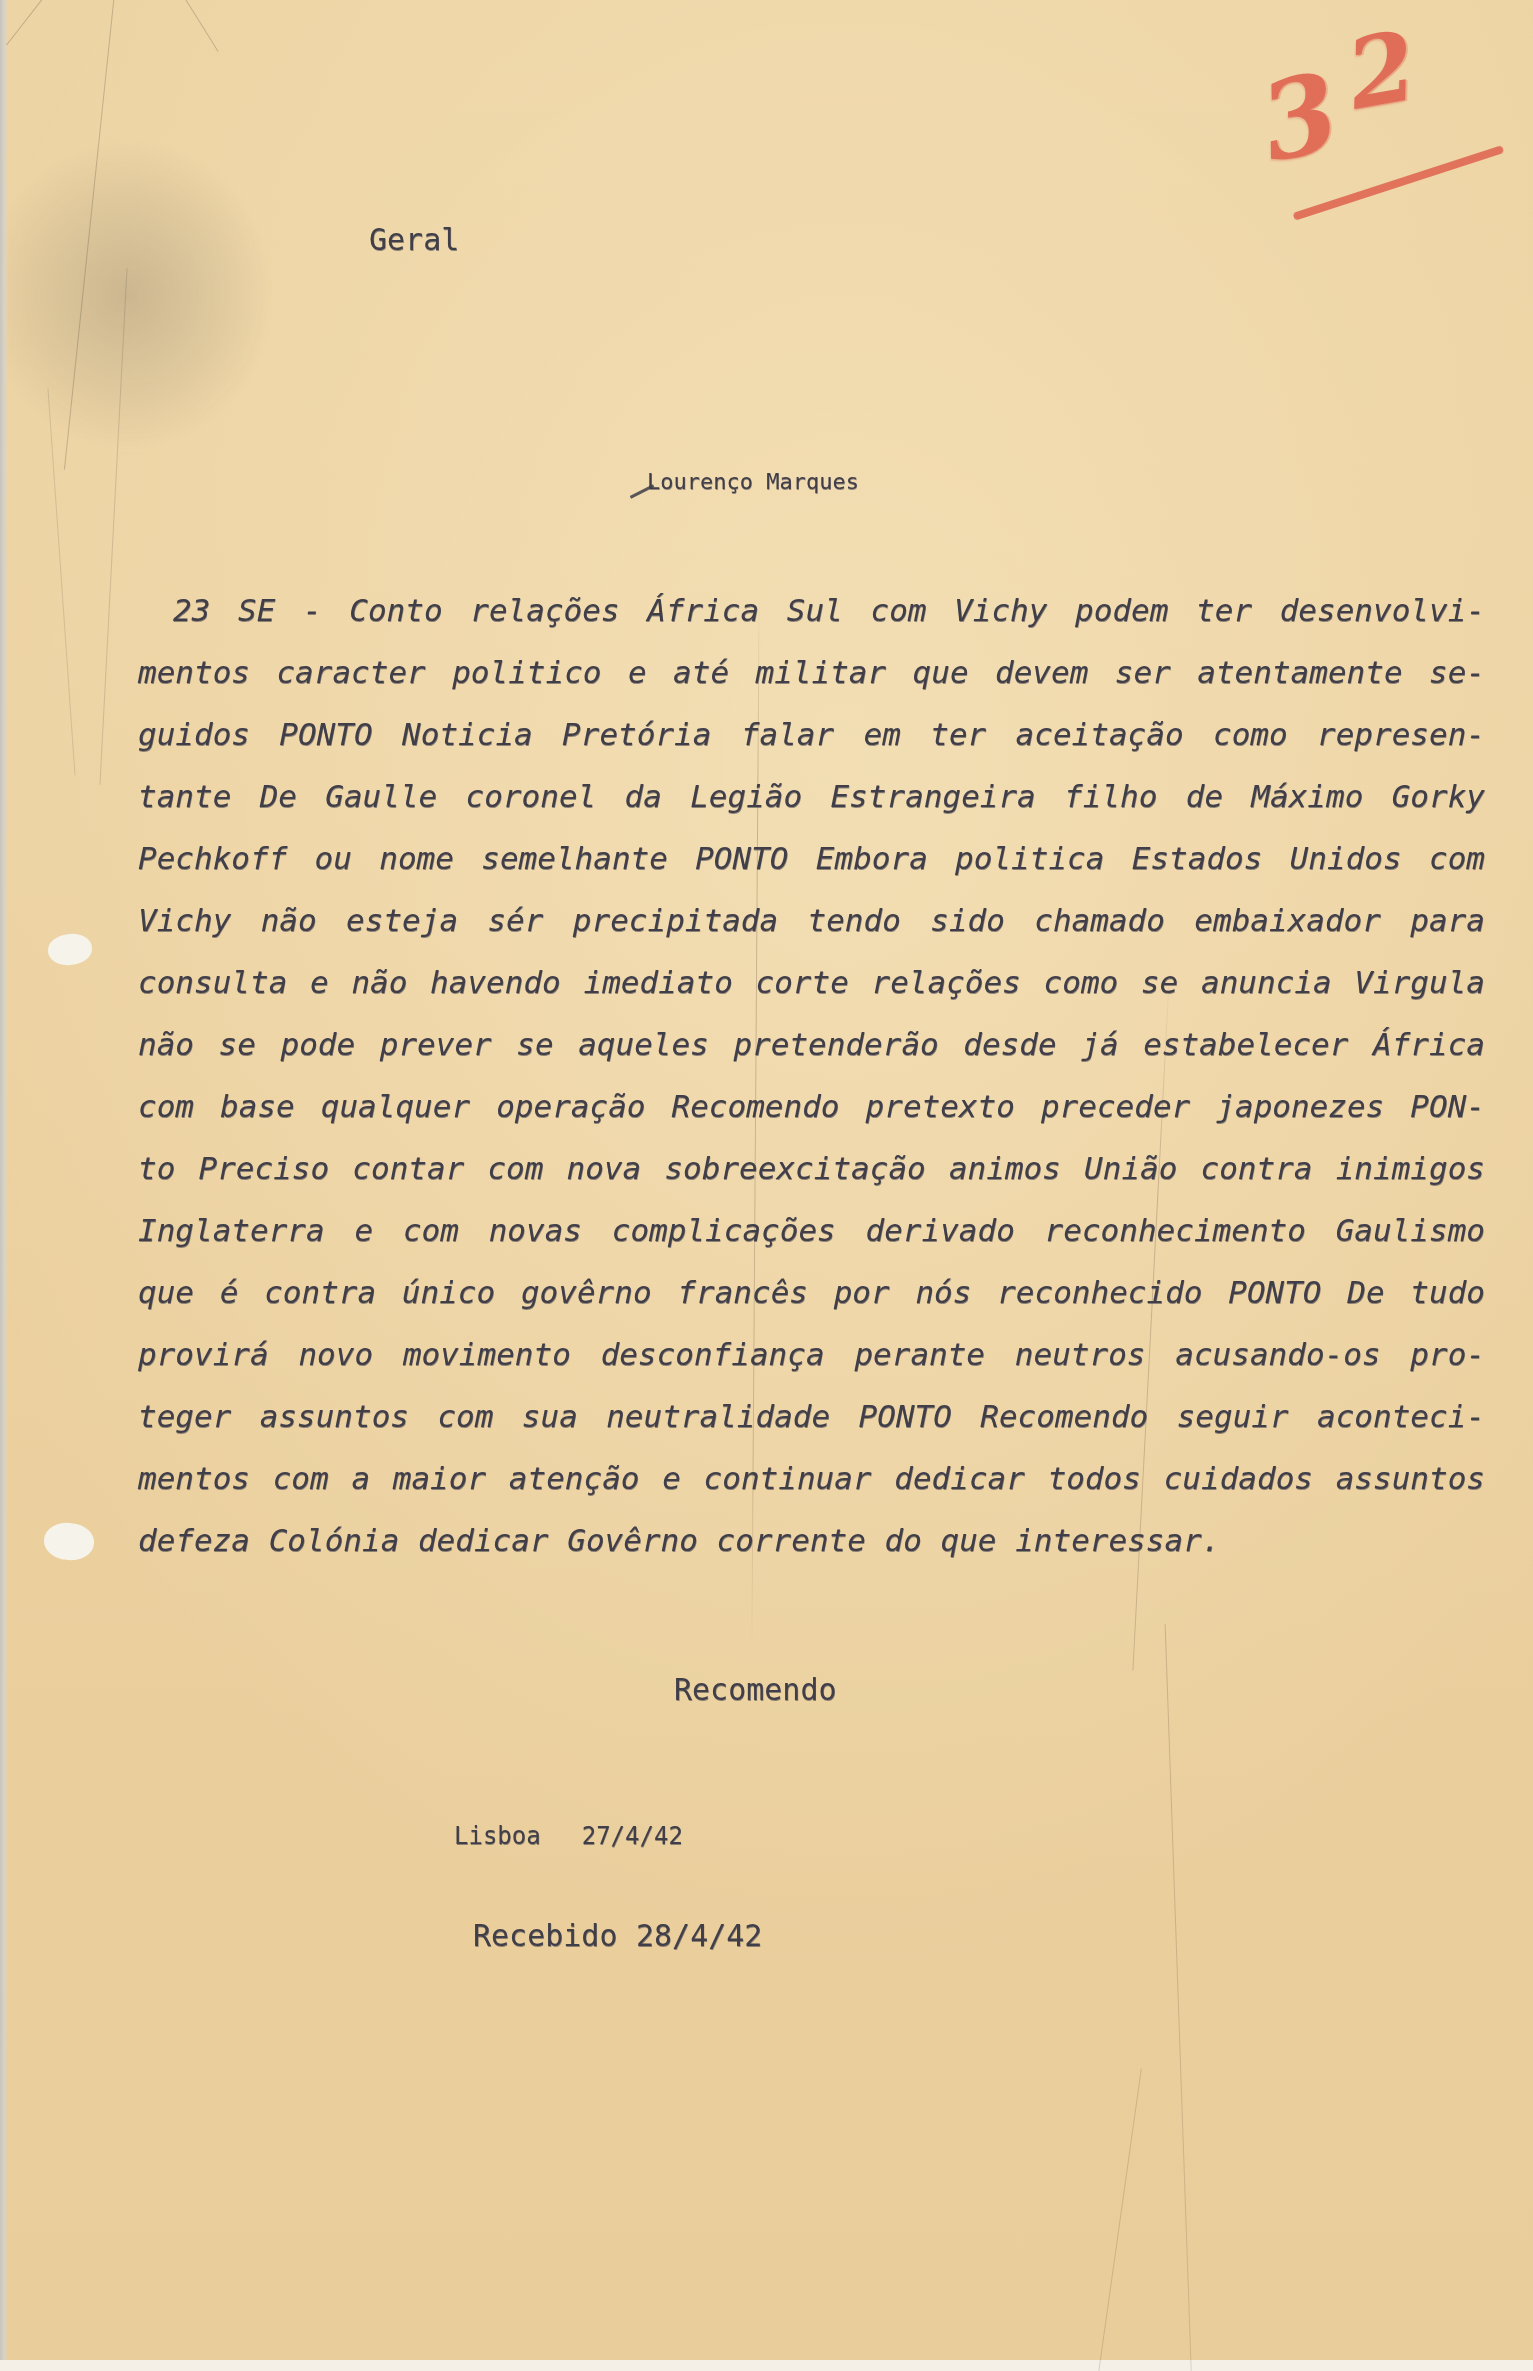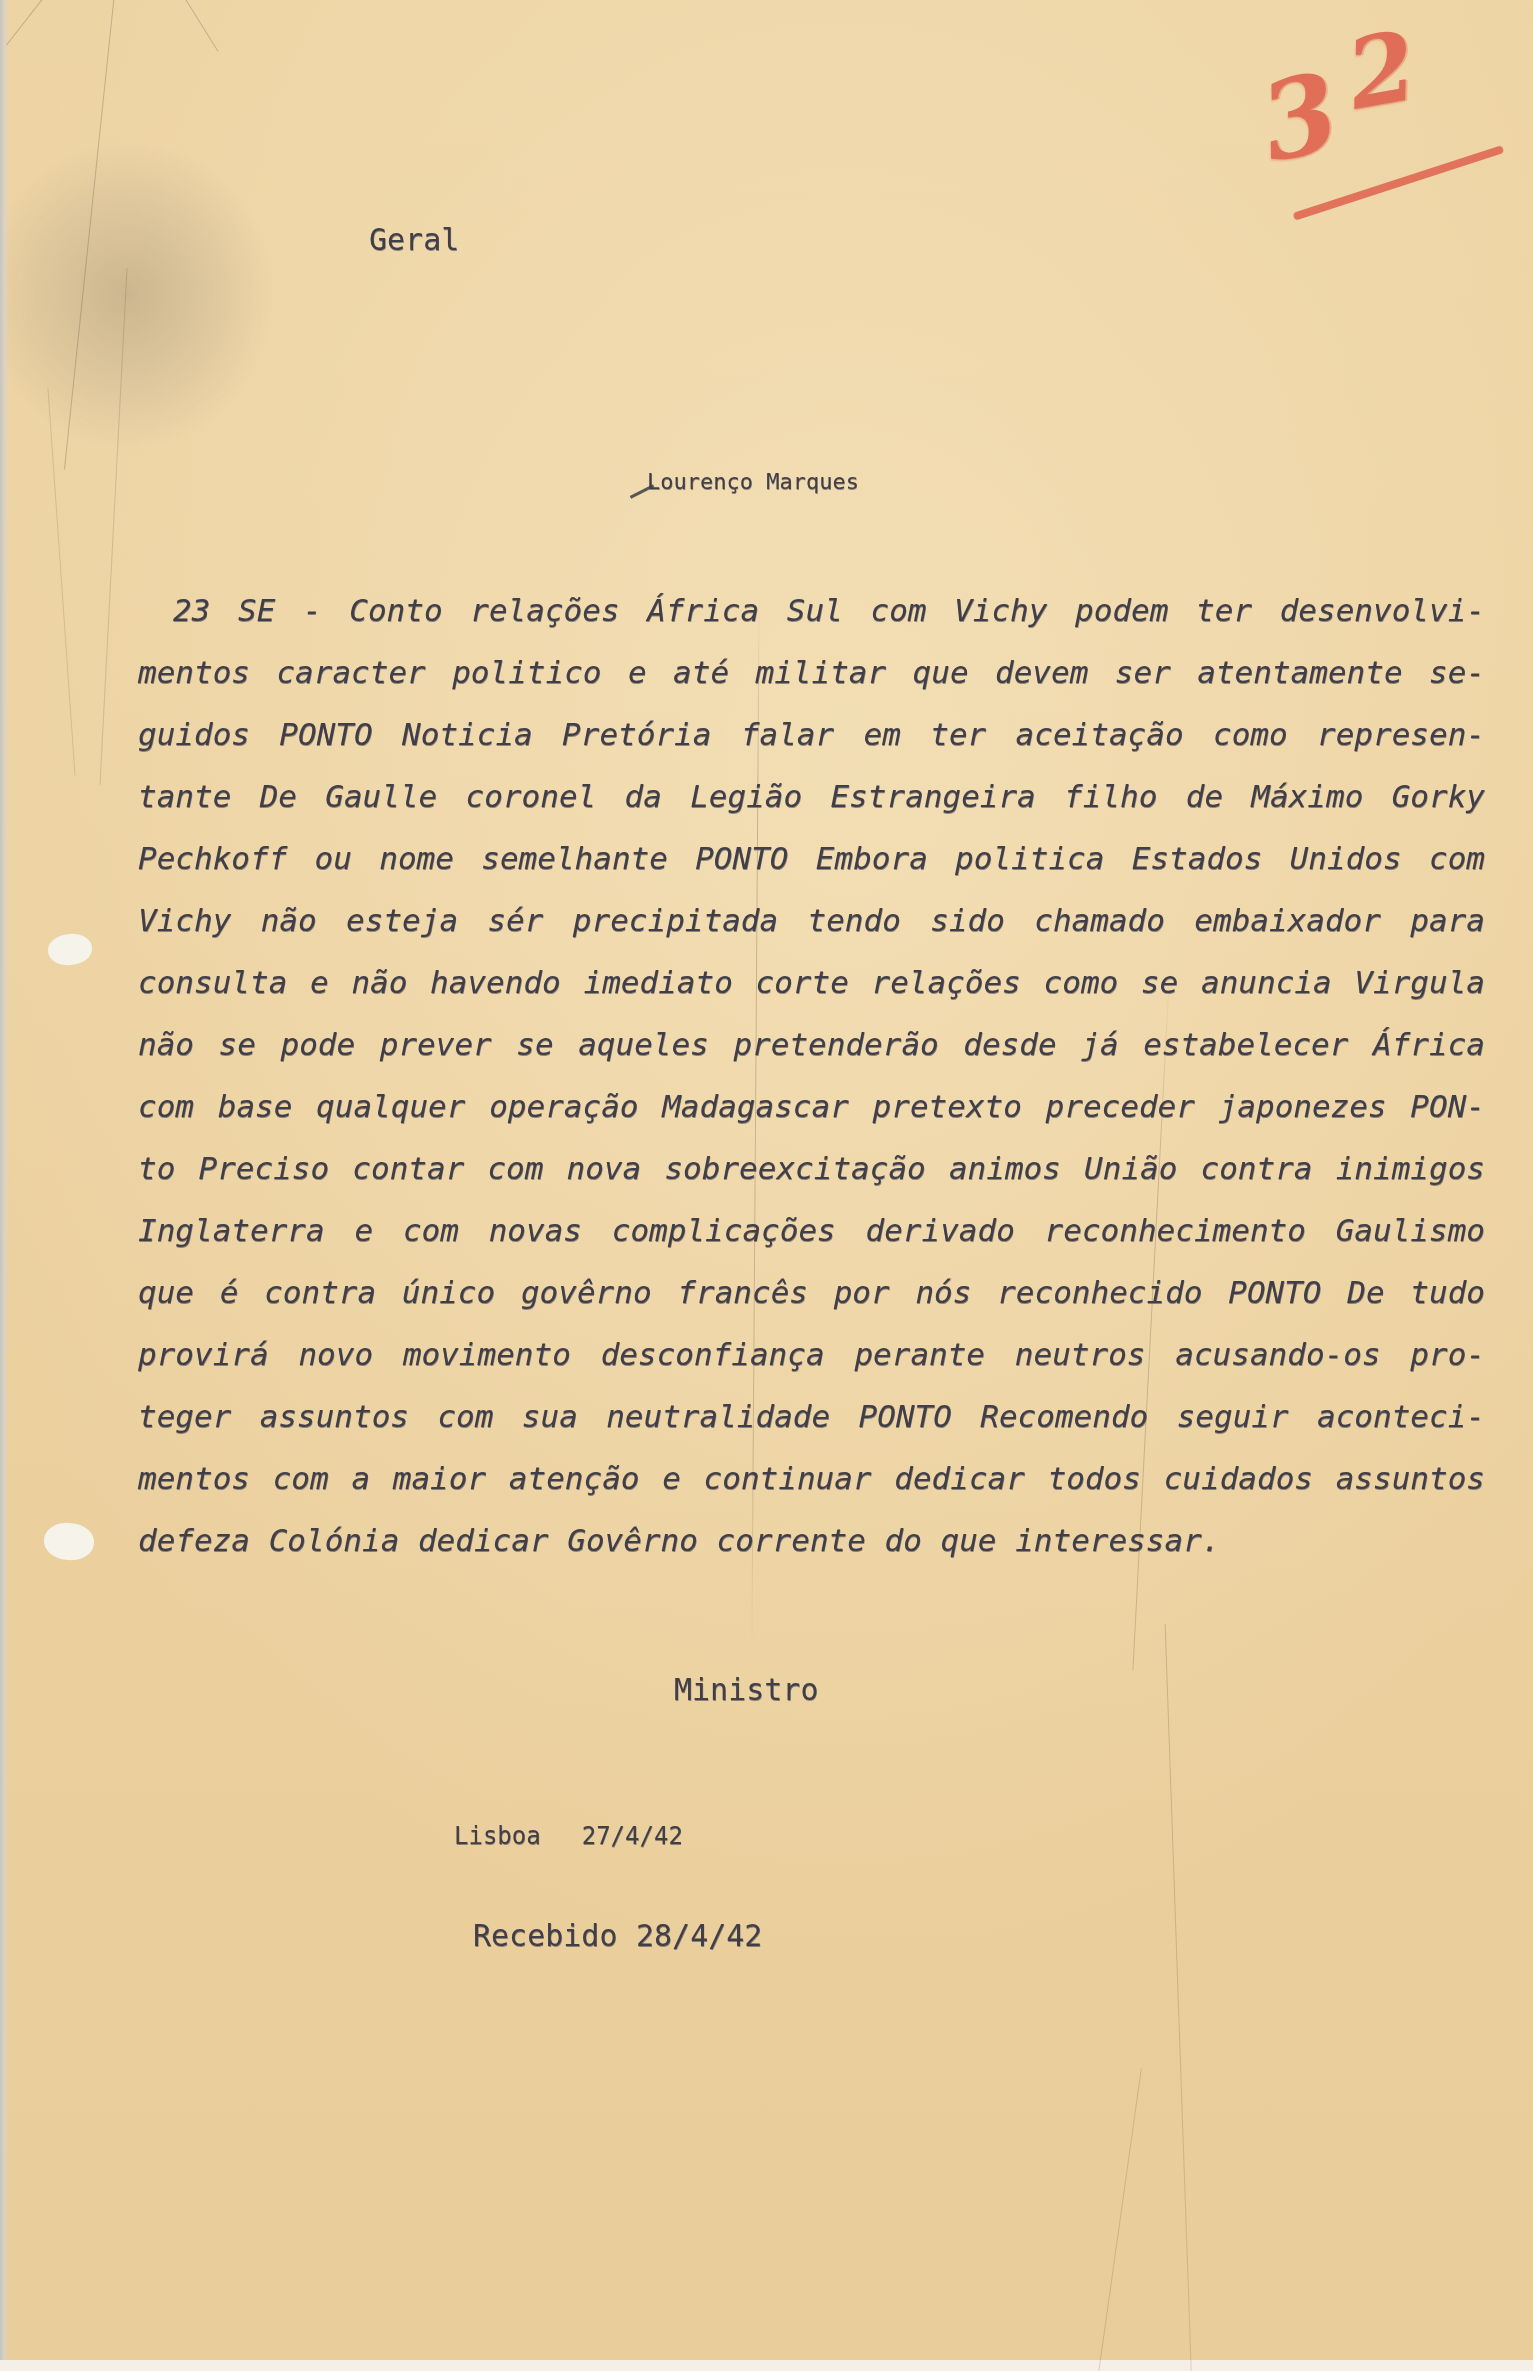--- a/index.html
+++ b/index.html
@@ -97,31 +97,31 @@
 
   <div class="type body-text">
     <div class="line first">23 SE - Conto relações África Sul com Vichy podem ter desenvolvi-</div>
     <div class="line">mentos caracter politico e até militar que devem ser atentamente se-</div>
     <div class="line">guidos PONTO Noticia Pretória falar em ter aceitação como represen-</div>
     <div class="line">tante De Gaulle coronel da Legião Estrangeira filho de Máximo Gorky</div>
     <div class="line">Pechkoff ou nome semelhante PONTO Embora politica Estados Unidos com</div>
     <div class="line">Vichy não esteja sér precipitada tendo sido chamado embaixador para</div>
     <div class="line">consulta e não havendo imediato corte relações como se anuncia Virgula</div>
     <div class="line">não se pode prever se aqueles pretenderão desde já estabelecer África</div>
-    <div class="line">com base qualquer operação Madagascar pretexto preceder japonezes PON-</div>
+    <div class="line">com base qualquer operação Recomendo pretexto preceder japonezes PON-</div>
     <div class="line">to Preciso contar com nova sobreexcitação animos União contra inimigos</div>
     <div class="line">Inglaterra e com novas complicações derivado reconhecimento Gaulismo</div>
     <div class="line">que é contra único govêrno francês por nós reconhecido PONTO De tudo</div>
     <div class="line">provirá novo movimento desconfiança perante neutros acusando-os pro-</div>
     <div class="line">teger assuntos com sua neutralidade PONTO Recomendo seguir aconteci-</div>
     <div class="line">mentos com a maior atenção e continuar dedicar todos cuidados assuntos</div>
     <div class="line last">defeza Colónia dedicar Govêrno corrente do que interessar.</div>
   </div>
 
-  <div class="type signature">Ministro</div>
+  <div class="type signature">Recomendo</div>
 
   <div class="type sent">
     <span class="place">Lisboa</span><span>27/4/42</span>
   </div>
 
   <div class="type received">
     <span class="label">Recebido</span><span>28/4/42</span>
   </div>
 
 </div>

